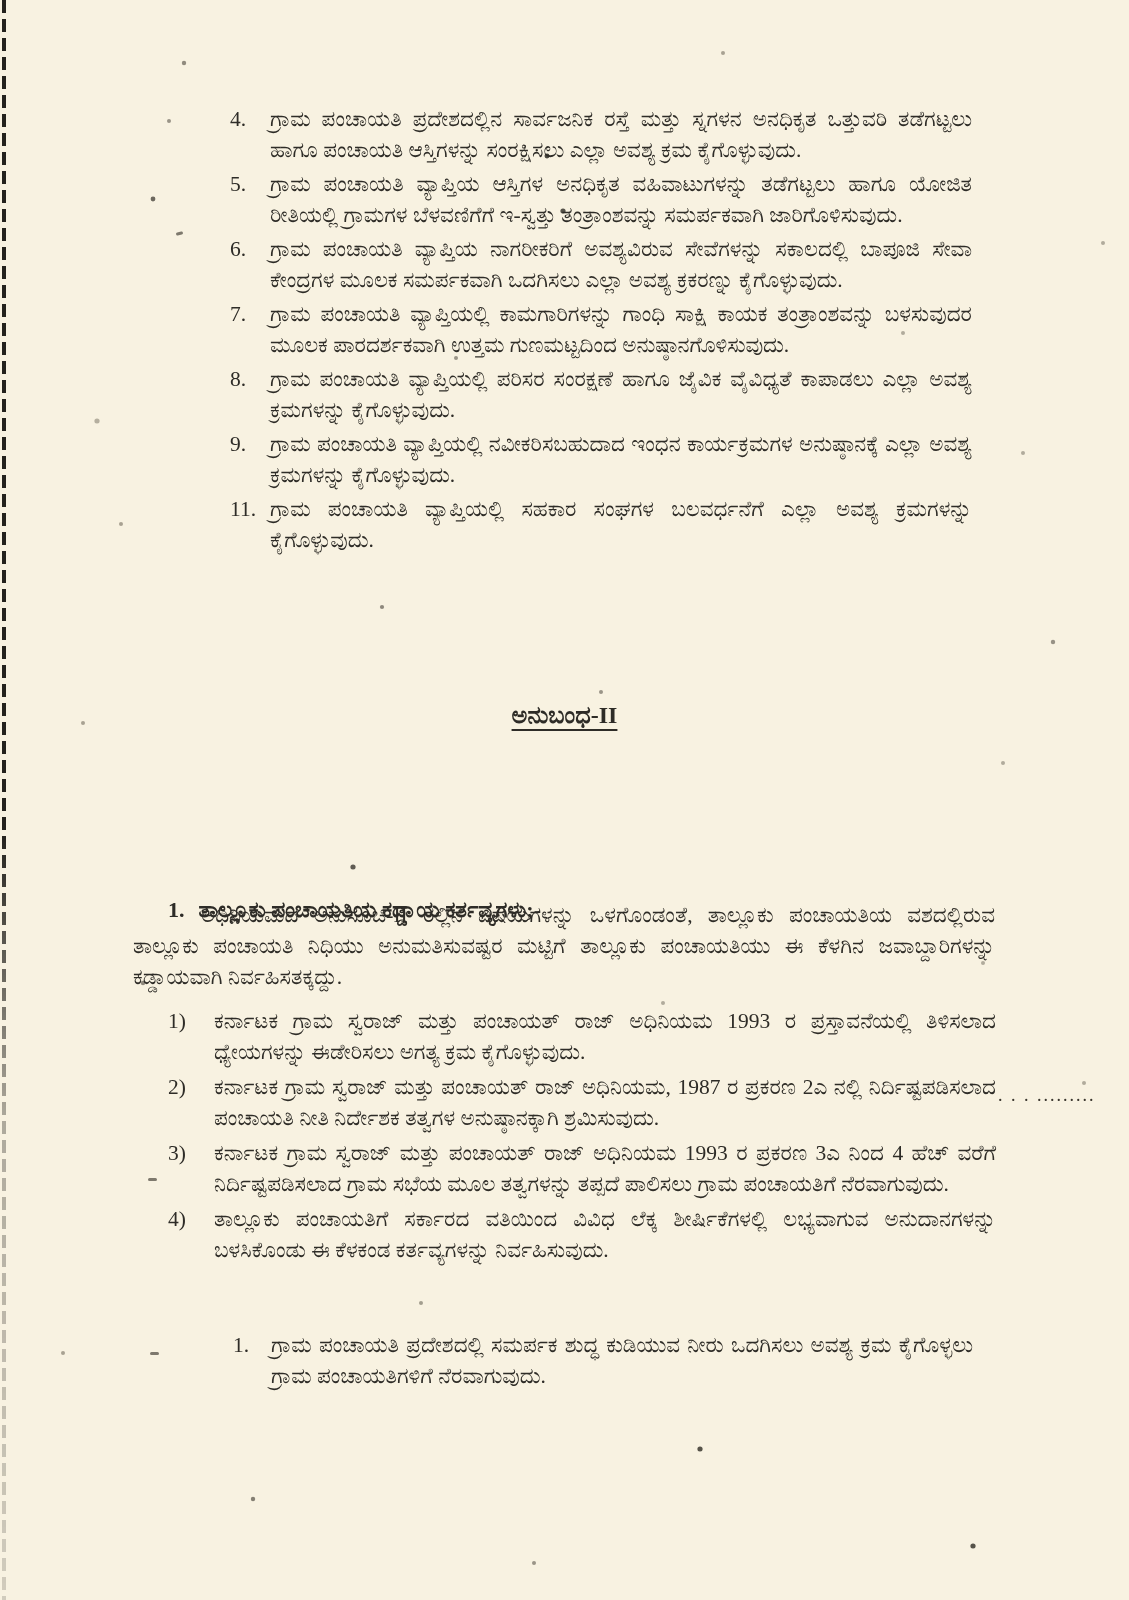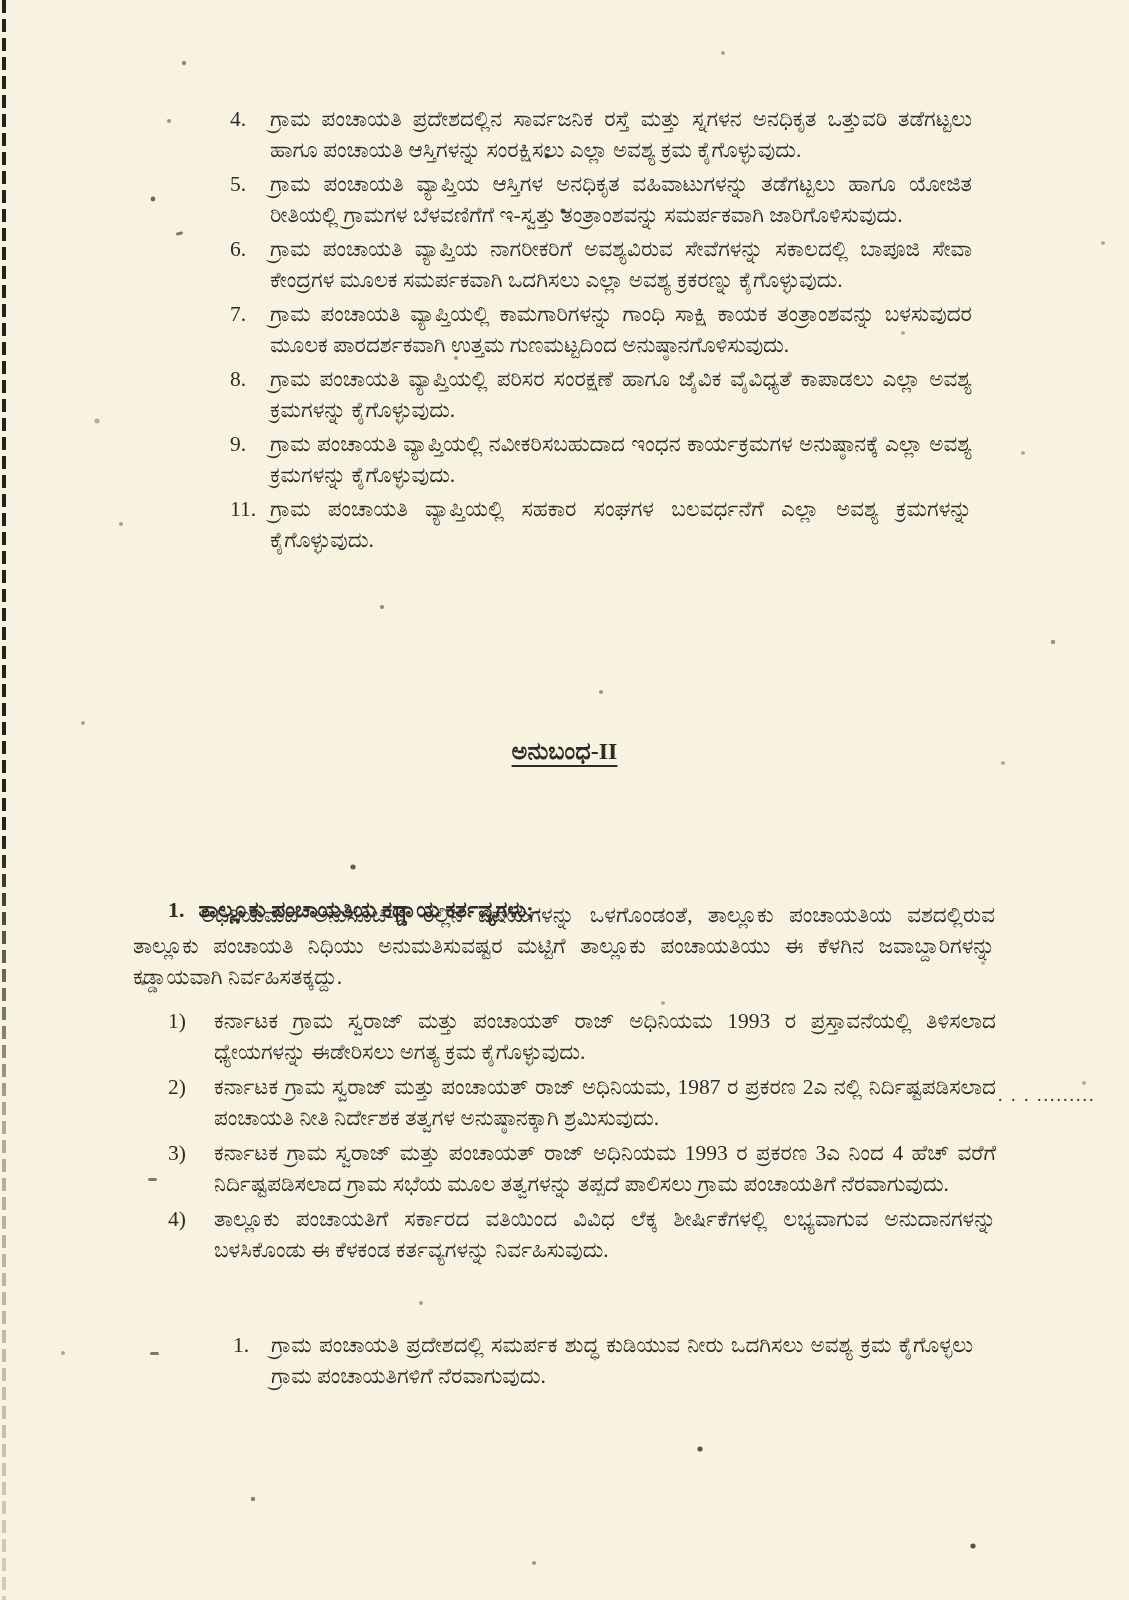--- a/index.html
+++ b/index.html
@@ -46,21 +46,21 @@
   .dash.d3{left:176px;top:232px;width:7px;transform:rotate(-12deg);}
 
   .abs{position:absolute;}
   .li{display:flex;margin-bottom:3px;}
   .li .num{flex:none;text-align:left;}
   .li .txt{flex:1;text-align:justify;}
   .top-list{top:104px;left:230px;width:742px;}
   .top-list .num{width:40px;}
   .heading{left:0;right:0;text-align:center;font-weight:bold;font-size:24px;}
   .heading .u{text-decoration:underline;text-underline-offset:6px;}
-  .h1{top:736px;}
+  .h1{top:700px;}
   .h2{top:786px;}
   .section-head{top:894px;left:168px;width:900px;font-weight:bold;font-size:22px;}
   .section-head .num{margin-right:14px;}
   .intro{top:900px;left:133px;width:862px;text-align:justify;text-indent:68px;margin:0;}
   .mid-list{top:1006px;left:168px;width:828px;}
   .mid-list .num{width:46px;}
   .mid-list .li{margin-bottom:4px;}
   .sub-list{top:1330px;left:233px;width:740px;}
   .sub-list .num{width:38px;}
   .dots-art{top:1080px;left:998px;width:130px;font-size:18px;letter-spacing:2px;color:#3a362e;white-space:nowrap;}

